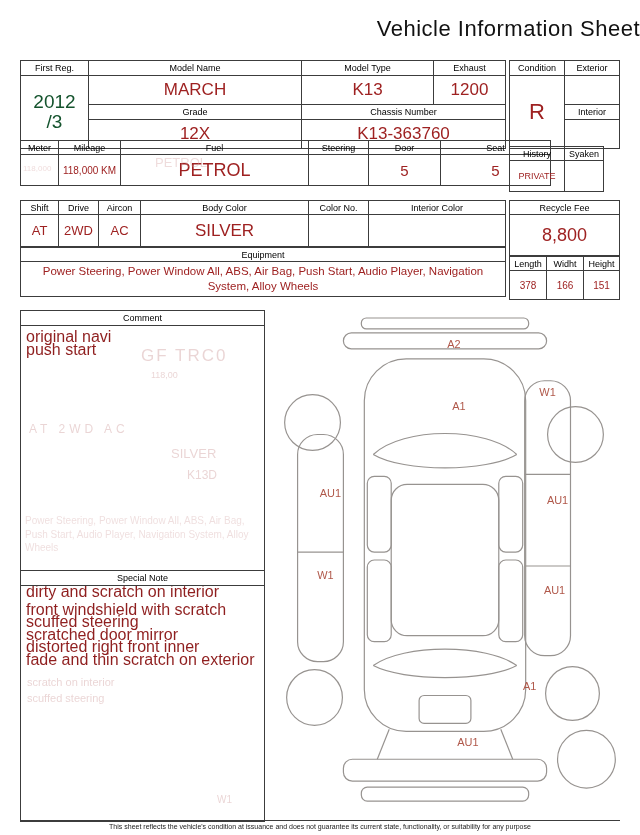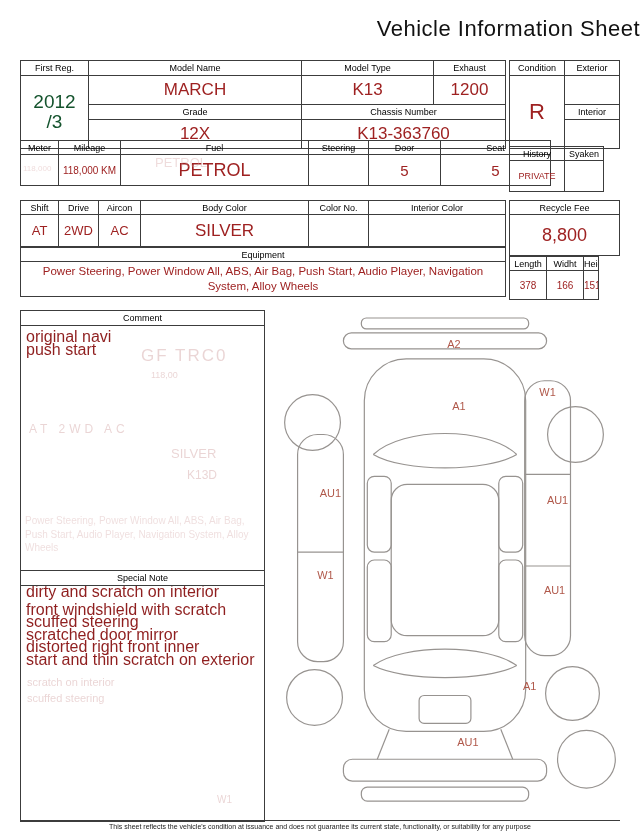--- a/index.html
+++ b/index.html
@@ -194,21 +194,21 @@
     <tbody>
         <tr>
       <td class="hdr13">Recycle Fee</td>
     </tr>
     <tr>
       <td class="val" style="height:40px;font-size:18px">8,800</td>
     </tr>
   </tbody>
     </table>
 
-  <table class="tbl" style="left:509px;top:256px;width:90px">
+  <table class="tbl" style="left:509px;top:256px;width:111px">
     <colgroup>
         <col style="width:37px">
         <col style="width:37px">
         <col>
       </colgroup>
     <tbody>
         <tr>
       <td class="hdr13">Length</td>
       <td class="hdr13">Widht</td>
       <td class="hdr13">Height</td>
@@ -233,21 +233,21 @@
       <span class="ghost" style="left:166px;top:142px;font-size:12px">K13D</span>
       <div class="ghostblock" style="left:4px;top:188px;width:232px;font-size:10px">Power Steering, Power Window All, ABS, Air Bag, Push Start, Audio Player, Navigation System, Alloy Wheels</div>
     </div>
     <div class="boxhdr withtop">Special Note</div>
     <div class="boxbody note-body">
       <div class="note-line">dirty and scratch on interior</div>
       <div class="note-line pad-top">front windshield with scratch</div>
       <div class="note-line">scuffed steering</div>
       <div class="note-line">scratched door mirror</div>
       <div class="note-line">distorted right front inner</div>
-      <div class="note-line">start and thin scratch on exterior</div>
+      <div class="note-line">fade and thin scratch on exterior</div>
       <span class="ghost" style="left:6px;top:90px;font-size:11px">scratch on interior</span>
       <span class="ghost" style="left:6px;top:106px;font-size:11px">scuffed steering</span>
       <span class="ghost" style="left:196px;top:208px;font-size:10px">W1</span>
     </div>
   </div>
 
   <div class="diagram">
     <svg viewBox="0 0 352 502" xmlns="http://www.w3.org/2000/svg">
 
       <rect class="dshape" x="92" y="3" width="168" height="11" rx="5"></rect>

